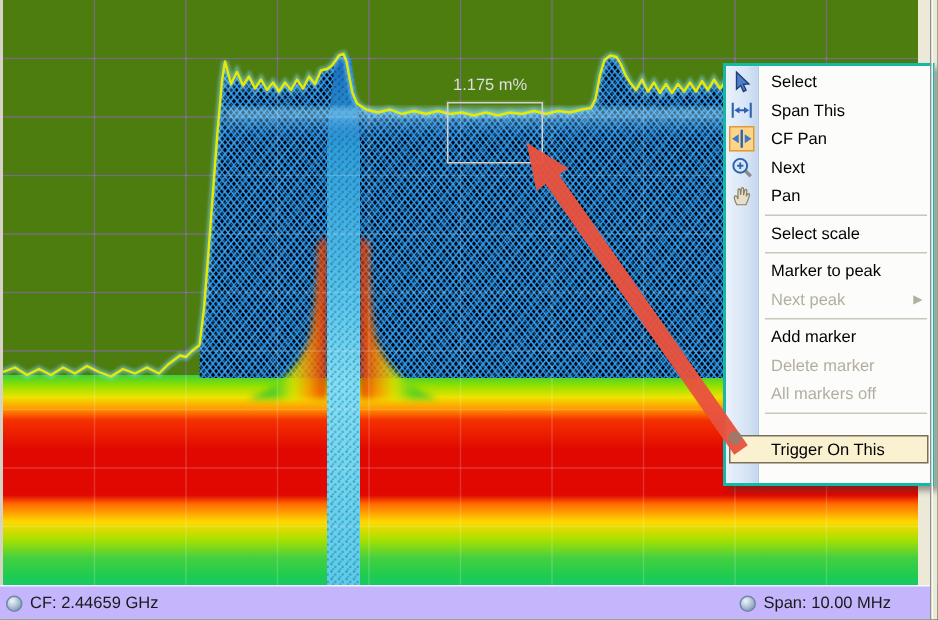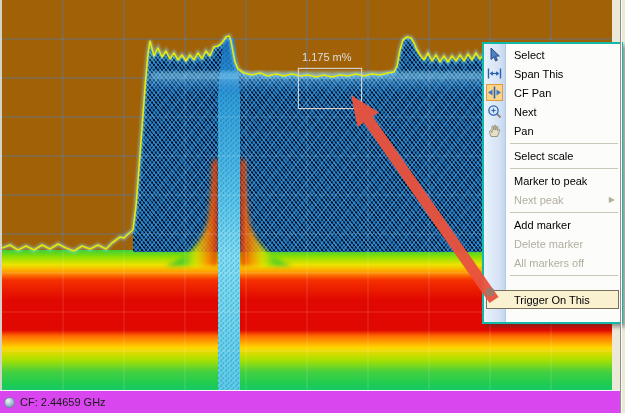--- a/index.html
+++ b/index.html
@@ -1,30 +1,30 @@
 <!DOCTYPE html>
 <html><head>
 <meta charset="utf-8">
 <style>
   html,body{margin:0;padding:0;background:#888;}
   .stage{position:relative;width:625px;height:413px;background:#ECE9D8;overflow:hidden;
          font-family:"Liberation Sans",sans-serif;}
   .left-strip{position:absolute;left:0;top:0;width:2px;height:413px;background:#D6D2C6;}
-  .plot{position:absolute;left:2px;top:0;width:610px;height:390px;background:#a16207;overflow:hidden;}
+  .plot{position:absolute;left:2px;top:0;width:610px;height:390px;background:#4d7c0f;overflow:hidden;}
   .right-strip{position:absolute;left:612px;top:0;width:13px;height:390px;background:#ECE9D8;}
   .edge-dark{position:absolute;left:620px;top:0;width:1px;height:413px;background:#8F8F8F;z-index:45;}
   .edge-light{position:absolute;left:621px;top:0;width:1px;height:413px;background:#FBFAF4;z-index:45;}
 
   
   .sel-box{position:absolute;left:296px;top:68px;width:62px;height:39px;
            border:1px solid #D0D0D0;box-shadow:0 0 0 1px rgba(255,255,255,0.12);z-index:6;}
   .sel-label{position:absolute;left:300px;top:51px;color:#DEDEDE;font-size:11px;z-index:6;}
 
   
-  .statusbar{position:absolute;left:0;top:390px;width:620px;height:23px;background:#d946ef;
+  .statusbar{position:absolute;left:0;top:390px;width:620px;height:23px;background:#c4b5fd;
              border-top:1px solid #F9F7EF;display:flex;align-items:center;
              justify-content:space-between;box-sizing:border-box;padding:0 26px 0 4px;
              font-size:11px;color:#1A1A1A;z-index:10;}
   .sb-group{display:flex;align-items:center;}
   .sb-icon{width:9px;height:9px;border-radius:50%;display:inline-block;margin-right:5px;
            background:radial-gradient(circle at 35% 30%, #F2F6FA, #9FB4CC 60%, #5F7A9A);
            border:1px solid #6E88A8;}
 
   
   .menu{position:absolute;left:482px;top:42px;width:137px;background:#FCFCFA;
@@ -179,20 +179,24 @@
 
   <div class="right-strip"></div>
   <div class="edge-dark"></div>
   <div class="edge-light"></div>
 
   <div class="statusbar">
     <div class="sb-group">
       <span class="sb-icon"></span>
       <span>CF: 2.44659 GHz</span>
     </div>
+    <div class="sb-group">
+      <span class="sb-icon"></span>
+      <span>Span: 10.00 MHz</span>
+    </div>
   </div>
 
   <div class="menu" id="ctx-menu">
     <div class="gutter"></div>
     <div class="menu-items" id="menu-items">
         <div class="mi">
           <span>Select</span>
           <span class="ic">
             <svg width="15" height="15" viewBox="0 0 15 15">
               <path d="M4,1 L4,12.5 L6.8,10 L8.6,14 L10.4,13.1 L8.6,9.3 L12.3,9 Z" fill="#4E7FC4" stroke="#1D3E77" stroke-width="0.9"></path>

